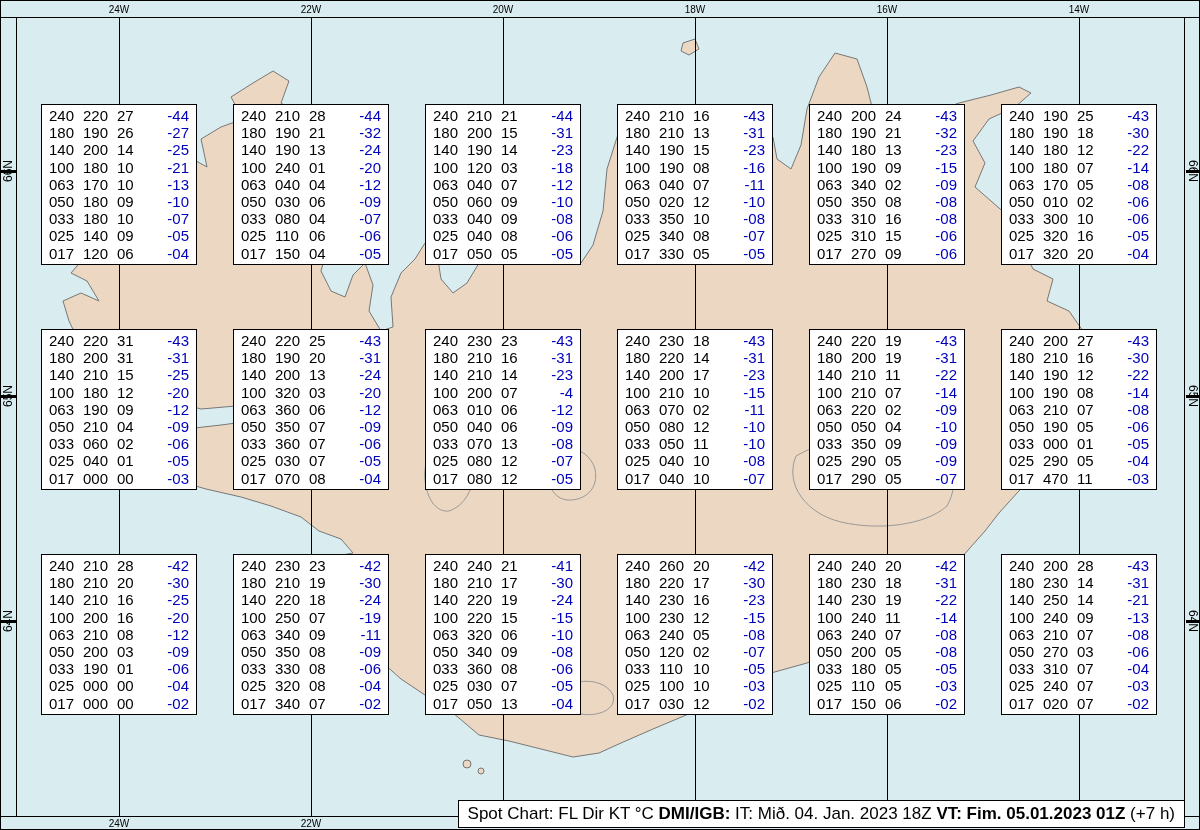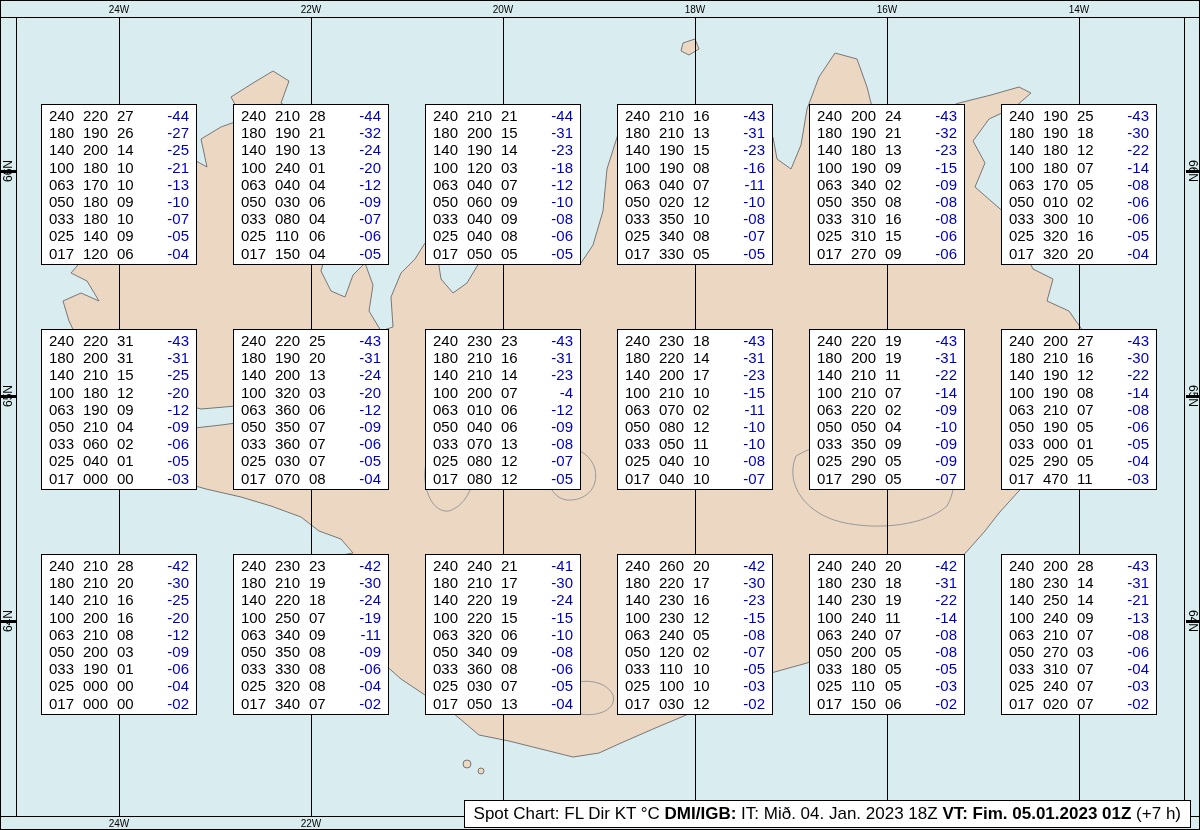--- a/index.html
+++ b/index.html
@@ -21,21 +21,21 @@
     position:absolute; font-size:12px; line-height:12px; z-index:3; white-space:nowrap;
   }
   .box {
     position:absolute; width:156px; background:#fff; border:1px solid #000;
     padding:2px 0 2px 7px; z-index:5;margin-top:13px;
   }
   .lvl { display:grid; grid-template-columns:34px 34px 29px 43px; font-size:15px; line-height:17.2px; }
   .lvl span { display:block; }
   .lvl .t { color:#0000bb; text-align:right; }
   #caption {
-    position:absolute; top:799px; right:8px; height:28px; z-index:10;
+    position:absolute; top:799px; right:14px; height:28px; z-index:10;
     background:#fff; border:1px solid #000; padding:0 9px;
     font-size:17px; line-height:26px; white-space:nowrap;
   }
   #caption .b { font-weight:bold; }
 </style>
 </head>
 <body>
 
 <div id="stage">
 

